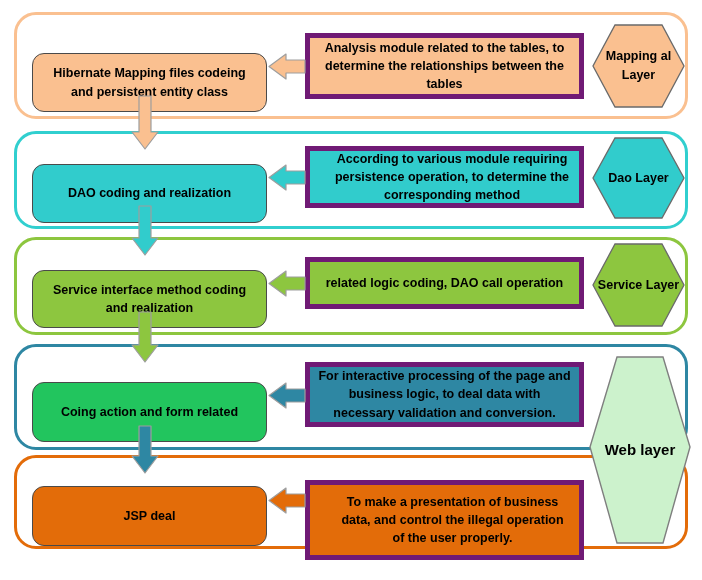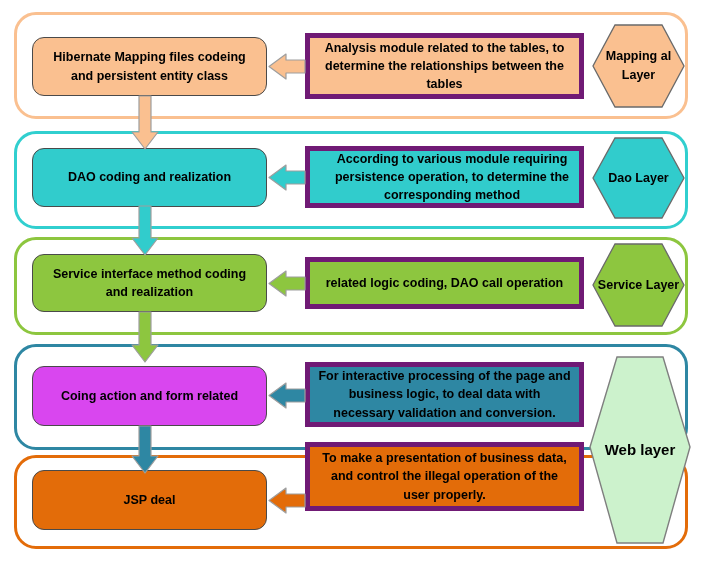--- a/index.html
+++ b/index.html
@@ -40,20 +40,21 @@
     border-radius: 12px;
     display: flex;
     align-items: center;
     justify-content: center;
     text-align: center;
     padding: 4px 10px;
     font-weight: bold;
     font-size: 12.5px;
     line-height: 1.45;
     color: #000000;
+    margin-top: 16px;
   }
 
   
   .desc-box {
     position: absolute;
     box-sizing: border-box;
     border: 5px solid #701a75;
     display: flex;
     align-items: center;
     justify-content: center;
@@ -148,35 +149,35 @@
 
   <div class="hex" style="left:592px; top:243px; width:93px; height:84px;">
     <svg viewBox="0 0 93 84" preserveAspectRatio="none">
       <polygon points="23,1 70,1 92,42 70,83 23,83 1,42" fill="#8DC63F" stroke="#6A6A6A" stroke-width="1.3"></polygon>
     </svg>
     <span class="hex-label">Service Layer</span>
   </div>
 
   <div class="row-band" style="left:14px; top:344px; width:674px; height:106px; border-color:#2E87A3;"></div>
 
-  <div class="action-box" style="left:32px; top:366px; width:235px; height:60px; background:#d946ef;">
+  <div class="action-box" style="left:32px; top:366px; width:235px; height:60px; background:#22c55e;">
     <span>Coing action and form related</span>
   </div>
 
   <div class="desc-box" style="left:305px; top:362px; width:279px; height:65px; background:#2E87A3;">
     <span>For interactive processing of the page and business logic,  to deal data  with necessary validation and conversion.</span>
   </div>
 
   <div class="row-band" style="left:14px; top:455px; width:674px; height:94px; border-color:#E36C09;"></div>
 
   <div class="action-box" style="left:32px; top:470px; width:235px; height:60px; background:#E36C09;">
     <span>JSP deal</span>
   </div>
 
-  <div class="desc-box" style="left:305px; top:442px; width:279px; height:69px; background:#E36C09;">
+  <div class="desc-box" style="left:305px; top:480px; width:279px; height:80px; background:#E36C09;padding-left:24px;">
     <span>To make a presentation of business data, and control the illegal operation of the user properly.</span>
   </div>
 
   <div class="hex" style="left:588px; top:355px; width:104px; height:190px; font-size:15px;">
     <svg viewBox="0 0 104 190" preserveAspectRatio="none">
       <polygon points="29,2 75,2 102,92 75,188 29,188 2,92" fill="#CCF2CC" stroke="#7F7F7F" stroke-width="1.4"></polygon>
     </svg>
     <span class="hex-label">Web layer</span>
   </div>
 

